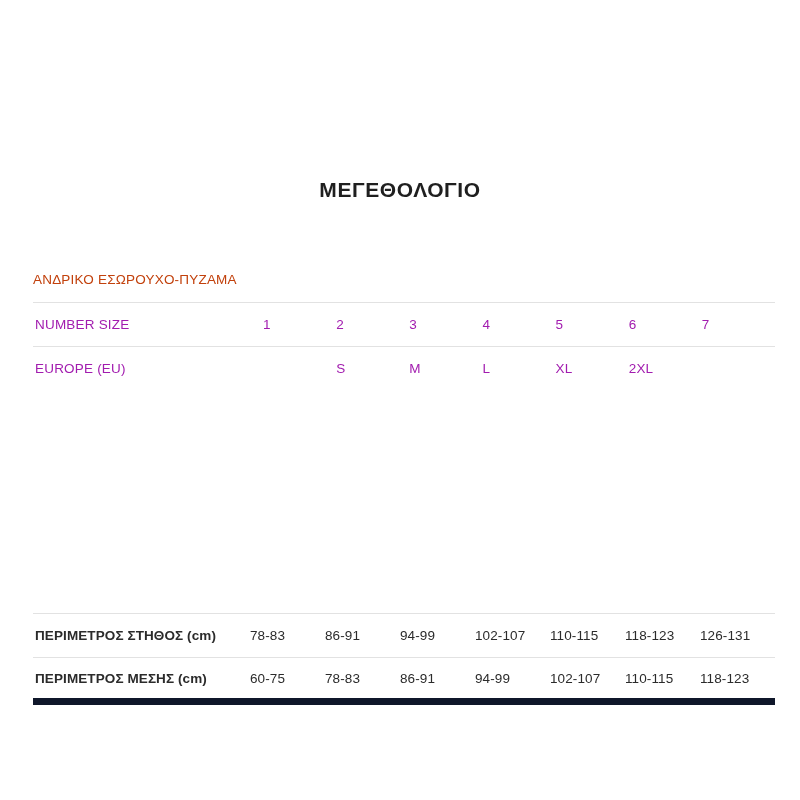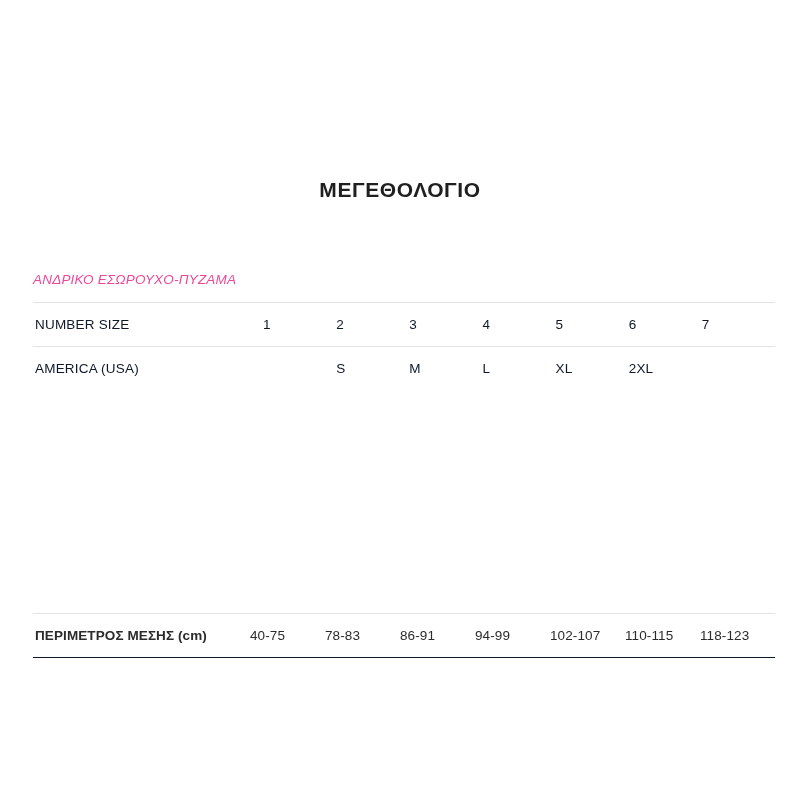--- a/index.html
+++ b/index.html
@@ -29,41 +29,40 @@
     font-size: 21px;
     font-weight: bold;
     letter-spacing: 0.6px;
     color: #1f1f1f;
   }
   .section-label {
     position: absolute;
     top: 272px;
     left: 33px;
     font-size: 13.5px;
-    color: #ec4899;
+    color: #c2410c;
     letter-spacing: 0.2px;
-    font-style: italic;
   }
   table {
     border-collapse: collapse;
     table-layout: fixed;
   }
   .size-table {
     position: absolute;
     top: 302px;
     left: 33px;
     width: 742px;
   }
   .size-table tr {
     height: 44px;
   }
   .size-table td {
     border-top: 1px solid #e2e2e2;
     font-size: 13.5px;
-    color: #0f172a;
+    color: #a21caf;
     vertical-align: middle;
     padding: 0;
     letter-spacing: 0.2px;
   }
   .size-table td.rowhead {
     width: 228px;
     text-align: left;
     padding-left: 2px;
   }
   .size-table td.cell {
@@ -80,21 +79,21 @@
   }
   .measure-table td {
     border-top: 1px solid #e2e2e2;
     font-size: 13.5px;
     color: #2b2b2b;
     vertical-align: middle;
     padding: 0;
     letter-spacing: 0.1px;
   }
   .measure-table tr.last td {
-    border-bottom: 1px solid #0f172a;
+    border-bottom: 7px solid #0f172a;
   }
   .measure-table td.rowhead {
     width: 215px;
     text-align: left;
     padding-left: 2px;
     font-weight: bold;
   }
   .measure-table td.cell {
     text-align: left;
     white-space: nowrap;
@@ -115,37 +114,47 @@
       <td class="rowhead">NUMBER SIZE</td>
       <td class="cell">1</td>
       <td class="cell">2</td>
       <td class="cell">3</td>
       <td class="cell">4</td>
       <td class="cell">5</td>
       <td class="cell">6</td>
       <td class="cell">7</td>
     </tr>
     <tr>
-      <td class="rowhead">AMERICA (USA)</td>
+      <td class="rowhead">EUROPE (EU)</td>
       <td class="cell"></td>
       <td class="cell">S</td>
       <td class="cell">M</td>
       <td class="cell">L</td>
       <td class="cell">XL</td>
       <td class="cell">2XL</td>
       <td class="cell"></td>
     </tr>
   </tbody>
     </table>
 
   <table class="measure-table">
     <tbody>
+        <tr>
+      <td class="rowhead">ΠΕΡΙΜΕΤΡΟΣ ΣΤΗΘΟΣ (cm)</td>
+      <td class="cell">78-83</td>
+      <td class="cell">86-91</td>
+      <td class="cell">94-99</td>
+      <td class="cell">102-107</td>
+      <td class="cell">110-115</td>
+      <td class="cell">118-123</td>
+      <td class="cell">126-131</td>
+    </tr>
     <tr class="last">
       <td class="rowhead">ΠΕΡΙΜΕΤΡΟΣ ΜΕΣΗΣ (cm)</td>
-      <td class="cell">40-75</td>
+      <td class="cell">60-75</td>
       <td class="cell">78-83</td>
       <td class="cell">86-91</td>
       <td class="cell">94-99</td>
       <td class="cell">102-107</td>
       <td class="cell">110-115</td>
       <td class="cell">118-123</td>
     </tr>
   </tbody>
     </table>
 

